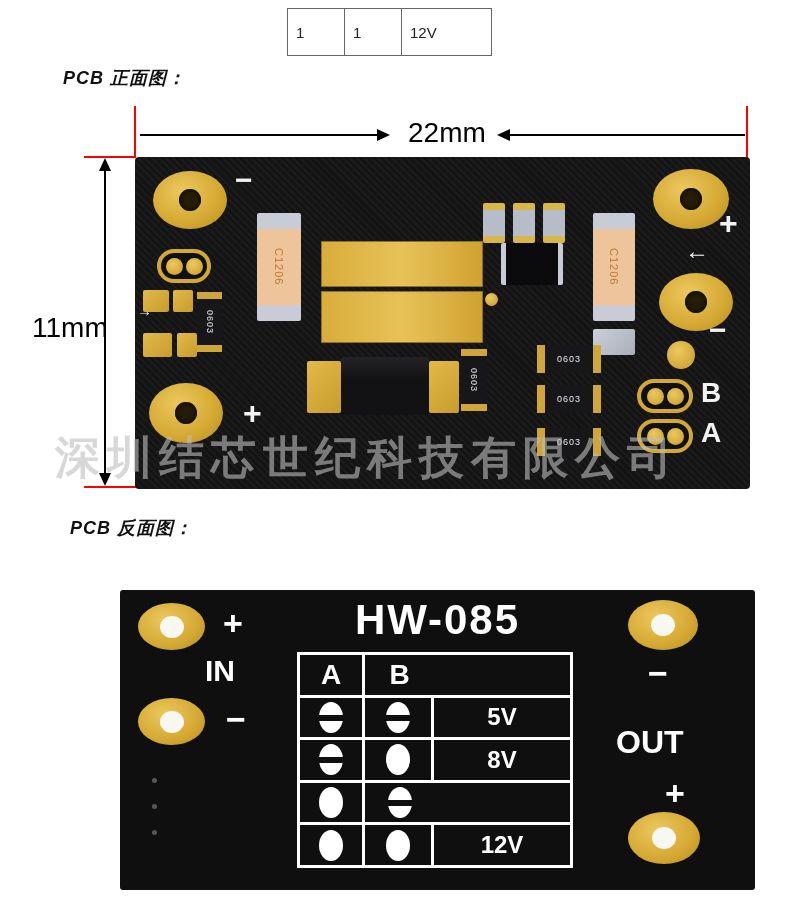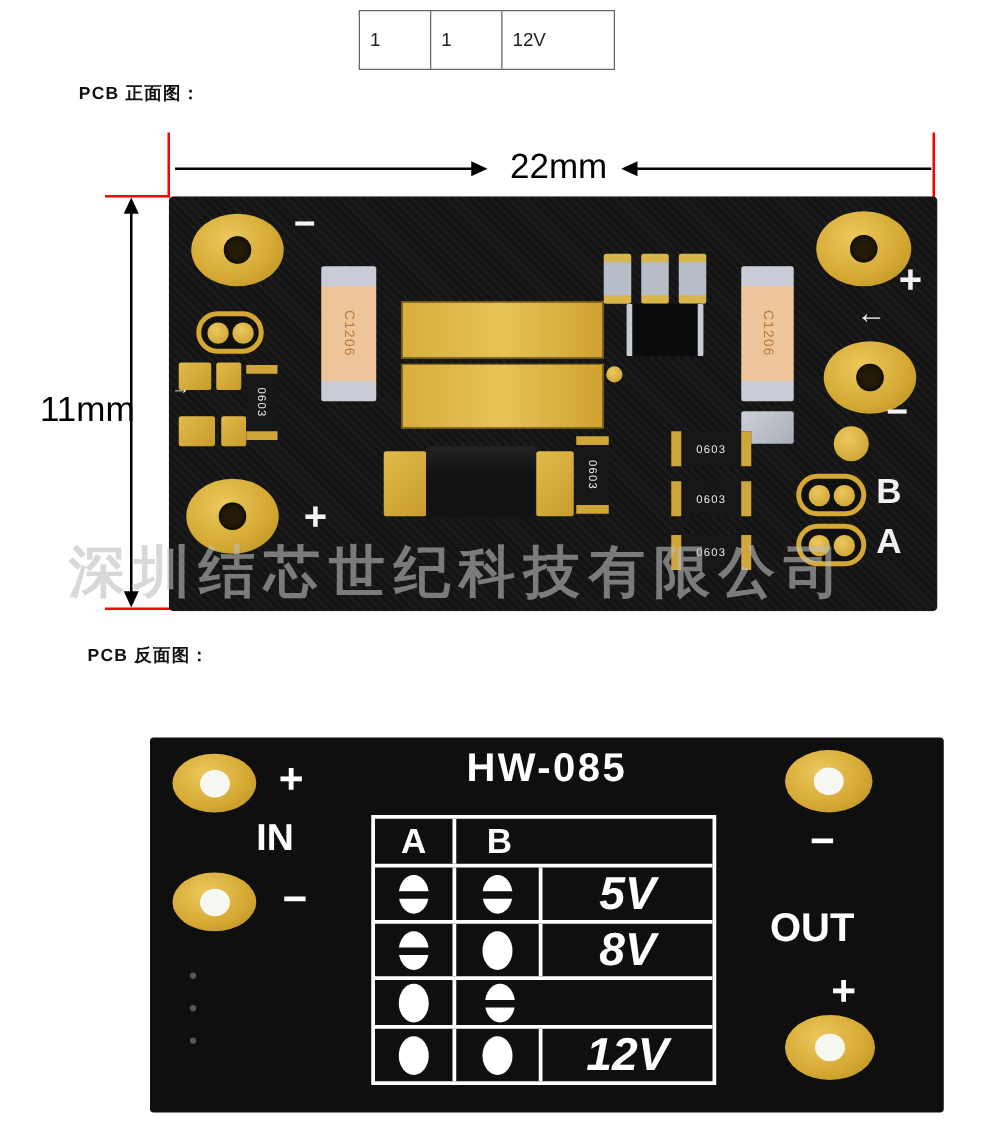--- a/index.html
+++ b/index.html
@@ -8,21 +8,21 @@
     width:790px; height:918px; position:relative; overflow:hidden;
     font-family:"Liberation Sans", "DejaVu Sans", sans-serif; color:#111;
   }
 
   
   .spec-table { position:absolute; left:287px; top:8px; display:flex; border:1px solid #666; background:#fff; }
   .spec-cell { height:46px; border-left:1px solid #666; display:flex; align-items:center; padding-left:8px; font-size:15px; color:#222; }
   .spec-cell:first-child { border-left:none; }
   .spec-c1 { width:56px; } .spec-c2 { width:57px; } .spec-c3 { width:90px; }
 
-  .section-label { position:absolute; font-size:14px; font-weight:600; color:#111; letter-spacing:1px; }
+  .section-label { position:absolute; font-size:18px; font-weight:600; color:#111; letter-spacing:1px;font-style:italic; }
 
   
   .redline { position:absolute; background:#ff0000; }
   .dimline { position:absolute; background:#000; }
   .dimtext { position:absolute; font-size:28px; color:#000; white-space:nowrap; }
   .ah { position:absolute; width:0; height:0; }
   .ah.right { border-top:6px solid transparent; border-bottom:6px solid transparent; border-left:13px solid #000; }
   .ah.left  { border-top:6px solid transparent; border-bottom:6px solid transparent; border-right:13px solid #000; }
   .ah.up    { border-left:6px solid transparent; border-right:6px solid transparent; border-bottom:13px solid #000; }
   .ah.down  { border-left:6px solid transparent; border-right:6px solid transparent; border-top:13px solid #000; }
@@ -60,30 +60,30 @@
   .silverpad { position:absolute; background:linear-gradient(135deg,#ccd0d8,#a9aeb8); border-radius:2px; }
   .ic { position:absolute; background:#0b0b0d; border-left:5px solid #c8ccd4; border-right:5px solid #c8ccd4; border-radius:2px; }
   .diode { position:absolute; background:linear-gradient(180deg,#232326,#121214 40%); border-radius:3px; }
 
   .watermark { position:absolute; left:55px; top:428px; width:700px; white-space:nowrap;
     font-size:45px; font-weight:700; letter-spacing:7px; color:rgba(190,190,190,0.60); z-index:5; }
 
   
   .board-back { position:absolute; left:120px; top:590px; width:635px; height:300px; background:#0f0f0f; border-radius:3px; }
   .back-title { position:absolute; left:0; right:0; top:6px; text-align:center; color:#fff;
-    font-size:32px; font-weight:700; letter-spacing:2px; }
+    font-size:42px; font-weight:700; letter-spacing:2px; }
   .vtable { position:absolute; left:177px; top:62px; width:276px; height:216px;
     border:3px solid #fff; display:flex; flex-direction:column; }
   .vrow { display:flex; flex:1; border-bottom:3px solid #fff; }
   .vrow:last-child { border-bottom:none; }
   .vcell { border-right:3px solid #fff; display:flex; align-items:center; justify-content:center; color:#fff; }
   .vcell:last-child { border-right:none; }
   .vcell.ca { width:65px; } .vcell.cb { width:69px; } .vcell.cv { flex:1; }
   .vrow.header .vcell { font-size:28px; font-weight:700; }
-  .volt { font-size:37px; font-weight:700;font-style:italic; }
+  .volt { font-size:24px; font-weight:700; }
   .bjumper { width:24px; height:31px; background:#fff; border-radius:50%; position:relative; display:inline-block; }
   .bjumper[data-state="open"]::after { content:""; position:absolute; left:-3px; right:-3px; top:13px; height:6px; background:#0f0f0f; }
   .pad-back { position:absolute; border-radius:50%;
     background:radial-gradient(ellipse at 40% 35%, #ecc85e 0%, #d4a832 60%, #b08a24 100%);
     display:flex; align-items:center; justify-content:center; }
   .hole-w { width:24px; height:22px; border-radius:50%; background:#f8f8f2; }
   .bsilk { position:absolute; color:#fff; font-weight:700; line-height:1; }
   .fdot { position:absolute; width:5px; height:5px; border-radius:50%; background:rgba(255,255,255,0.30); }
 </style>
 </head>

